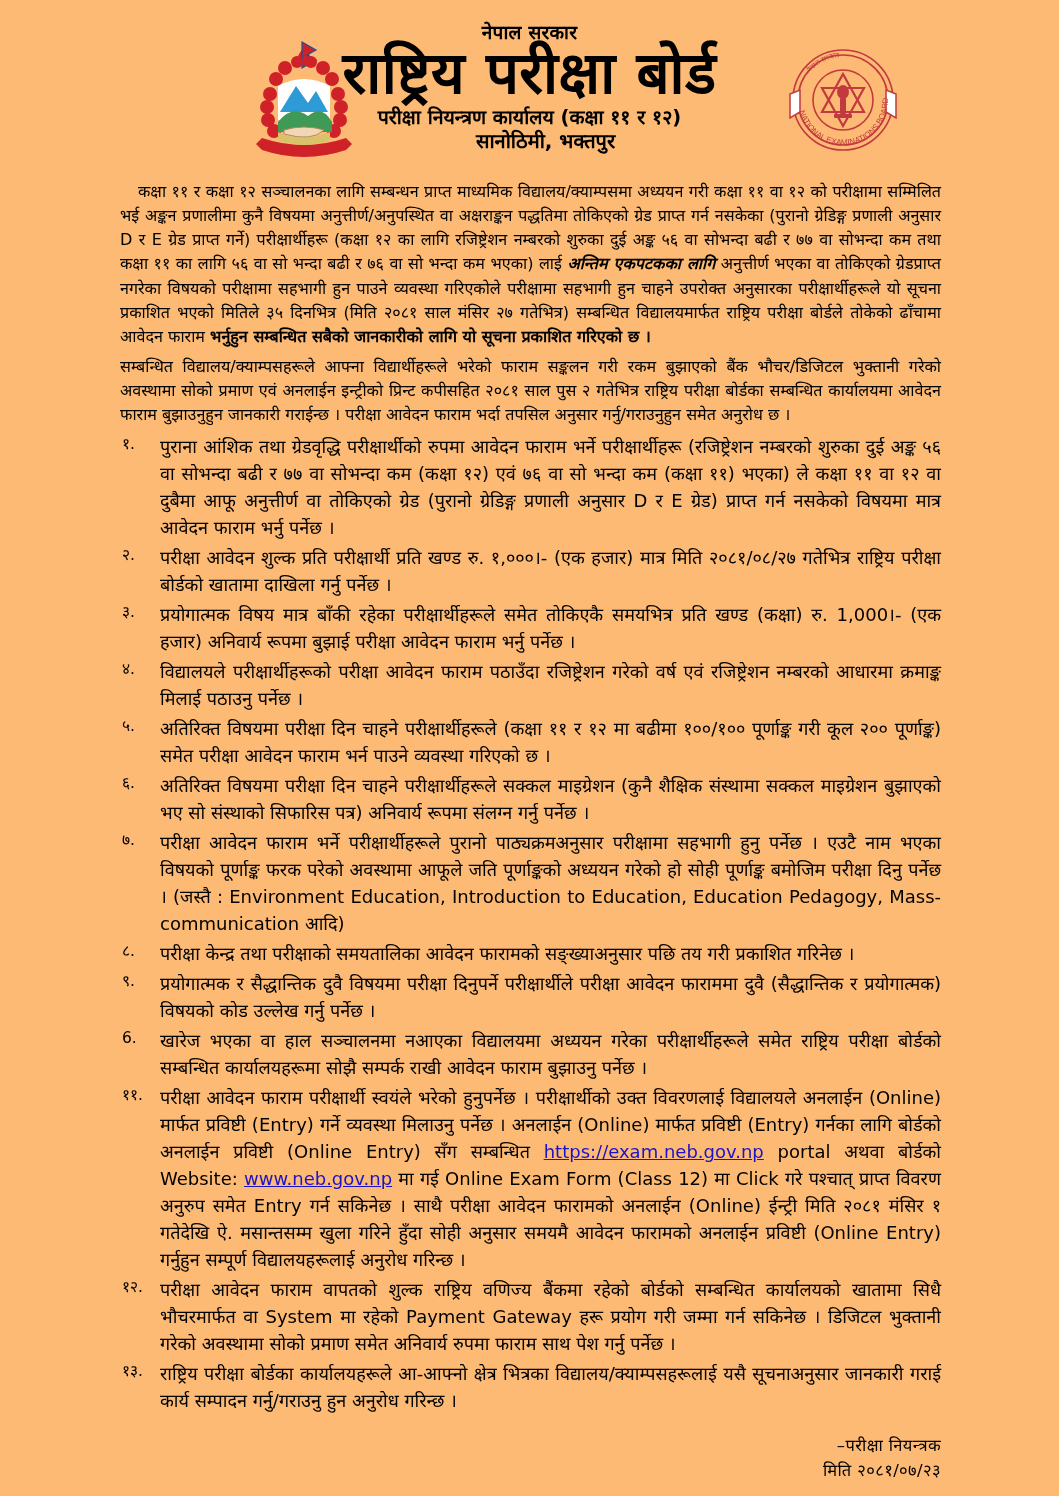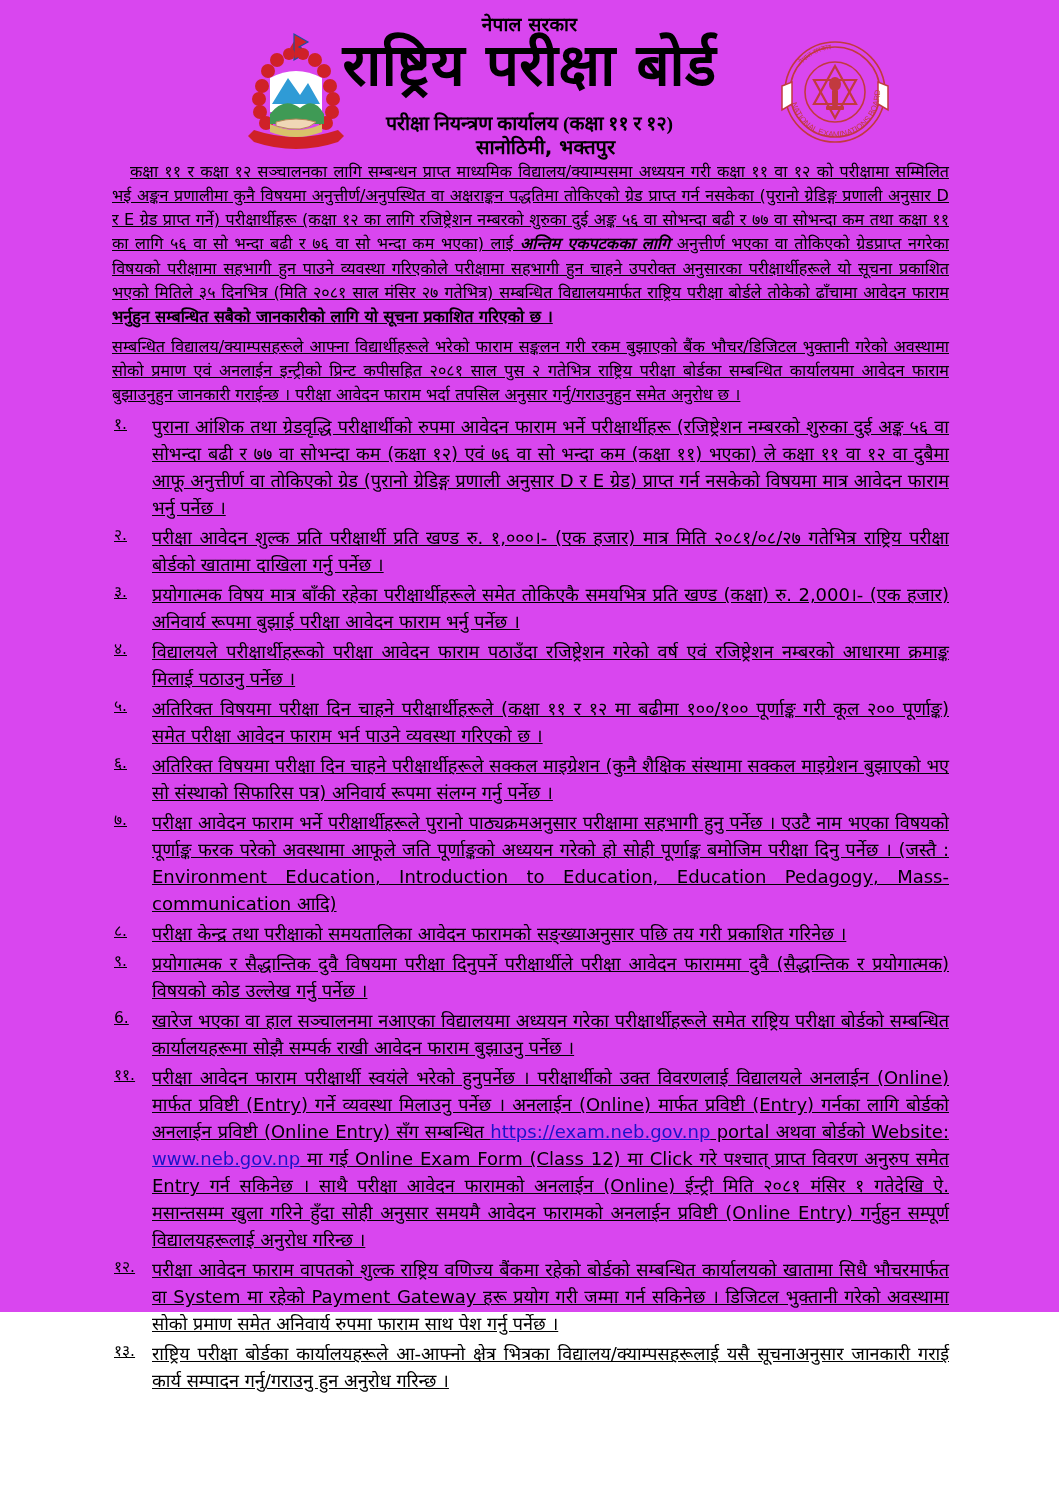--- a/index.html
+++ b/index.html
@@ -10,24 +10,24 @@
   body {
     width: 1059px;
     height: 1496px;
     font-family: "DejaVu Sans", "Liberation Sans", sans-serif;
     color: #111111;
     overflow: hidden;
   }
   .page {
     position: relative;
     width: 1059px;
-    height: 1312px;
-    padding: 0;
+    height: 1496px;
+    padding: 8px;
     box-sizing: border-box;
-    background: #d946ef;
+    background: #fdba74;
   }
 
   
   .header {
     position: relative;
     height: 160px;
     display: flex;
     align-items: flex-start;
     justify-content: center;
     padding-top: 14px;
@@ -63,23 +63,22 @@
     font-size: 58px;
     font-weight: 700;
     letter-spacing: .5px;
     margin-top: -2px;
     color: #000;
     line-height: 1.12;
   }
   .office-line {
     font-size: 19.5px;
     font-weight: 700;
-    margin-top: 15px;
-    color: #000;
-    font-family: Liberation Serif, serif;
+    margin-top: 1px;
+    color: #000;
   }
   .addr-line {
     font-size: 20px;
     font-weight: 700;
     margin-top: 1px;
     color: #000;
     margin-left: 32px;
   }
 
   
@@ -91,26 +90,25 @@
     line-height: 1.45;
     color: #000;
   }
   .notice-title span {
     text-decoration: underline;
     text-underline-offset: 3px;
   }
 
   
   .body {
-    margin: 0 110px 0 112px;
+    margin: 12px 110px 0 112px;
     font-size: 16.1px;
     line-height: 1.5;
     text-align: justify;
     color: #000;
-    text-decoration: underline;
   }
   .para {
     margin: 0 0 6px 0;
     text-align: justify;
     text-justify: inter-word;
   }
   .para.first { text-indent: 18px; }
   b.bold { font-weight: 700; }
   i.bolditalic { font-weight: 700; font-style: italic; }
 
@@ -263,21 +261,21 @@
         <div class="txt">पुराना आंशिक तथा ग्रेडवृद्धि परीक्षार्थीको रुपमा आवेदन फाराम भर्ने परीक्षार्थीहरू (रजिष्ट्रेशन नम्बरको शुरुका दुई अङ्क ५६ वा सोभन्दा बढी र ७७ वा सोभन्दा कम (कक्षा १२) एवं ७६ वा सो भन्दा कम (कक्षा ११) भएका) ले कक्षा ११ वा १२ वा दुबैमा आफू अनुत्तीर्ण वा तोकिएको ग्रेड (पुरानो ग्रेडिङ्ग प्रणाली अनुसार D र E ग्रेड) प्राप्त गर्न नसकेको विषयमा मात्र आवेदन फाराम भर्नु पर्नेछ ।</div>
       </div>
 
       <div class="li">
         <div class="num">२.</div>
         <div class="txt">परीक्षा आवेदन शुल्क प्रति परीक्षार्थी प्रति खण्ड रु. १,०००।- (एक हजार) मात्र मिति २०८१/०८/२७ गतेभित्र राष्ट्रिय परीक्षा बोर्डको खातामा दाखिला गर्नु पर्नेछ ।</div>
       </div>
 
       <div class="li">
         <div class="num">३.</div>
-        <div class="txt">प्रयोगात्मक विषय मात्र बाँकी रहेका परीक्षार्थीहरूले समेत तोकिएकै समयभित्र प्रति खण्ड (कक्षा) रु. 2,000।- (एक हजार) अनिवार्य रूपमा बुझाई परीक्षा आवेदन फाराम भर्नु पर्नेछ ।</div>
+        <div class="txt">प्रयोगात्मक विषय मात्र बाँकी रहेका परीक्षार्थीहरूले समेत तोकिएकै समयभित्र प्रति खण्ड (कक्षा) रु. 1,000।- (एक हजार) अनिवार्य रूपमा बुझाई परीक्षा आवेदन फाराम भर्नु पर्नेछ ।</div>
       </div>
 
       <div class="li">
         <div class="num">४.</div>
         <div class="txt">विद्यालयले परीक्षार्थीहरूको परीक्षा आवेदन फाराम पठाउँदा रजिष्ट्रेशन गरेको वर्ष एवं रजिष्ट्रेशन नम्बरको आधारमा क्रमाङ्क मिलाई पठाउनु पर्नेछ ।</div>
       </div>
 
       <div class="li">
         <div class="num">५.</div>
         <div class="txt">अतिरिक्त विषयमा परीक्षा दिन चाहने परीक्षार्थीहरूले (कक्षा ११ र १२ मा बढीमा १००/१०० पूर्णाङ्क गरी कूल २०० पूर्णाङ्क) समेत परीक्षा आवेदन फाराम भर्न पाउने व्यवस्था गरिएको छ ।</div>
@@ -319,14 +317,18 @@
       </div>
 
       <div class="li">
         <div class="num">१३.</div>
         <div class="txt">राष्ट्रिय परीक्षा बोर्डका कार्यालयहरूले आ-आफ्नो क्षेत्र भित्रका विद्यालय/क्याम्पसहरूलाई यसै सूचनाअनुसार जानकारी गराई कार्य सम्पादन गर्नु/गराउनु हुन अनुरोध गरिन्छ ।</div>
       </div>
 
     </div>
   </div>
 
+  <div class="footer">
+    <div>–परीक्षा नियन्त्रक</div>
+    <div>मिति २०८१/०७/२३</div>
+  </div>
 
 </div>
 
 </body></html>

